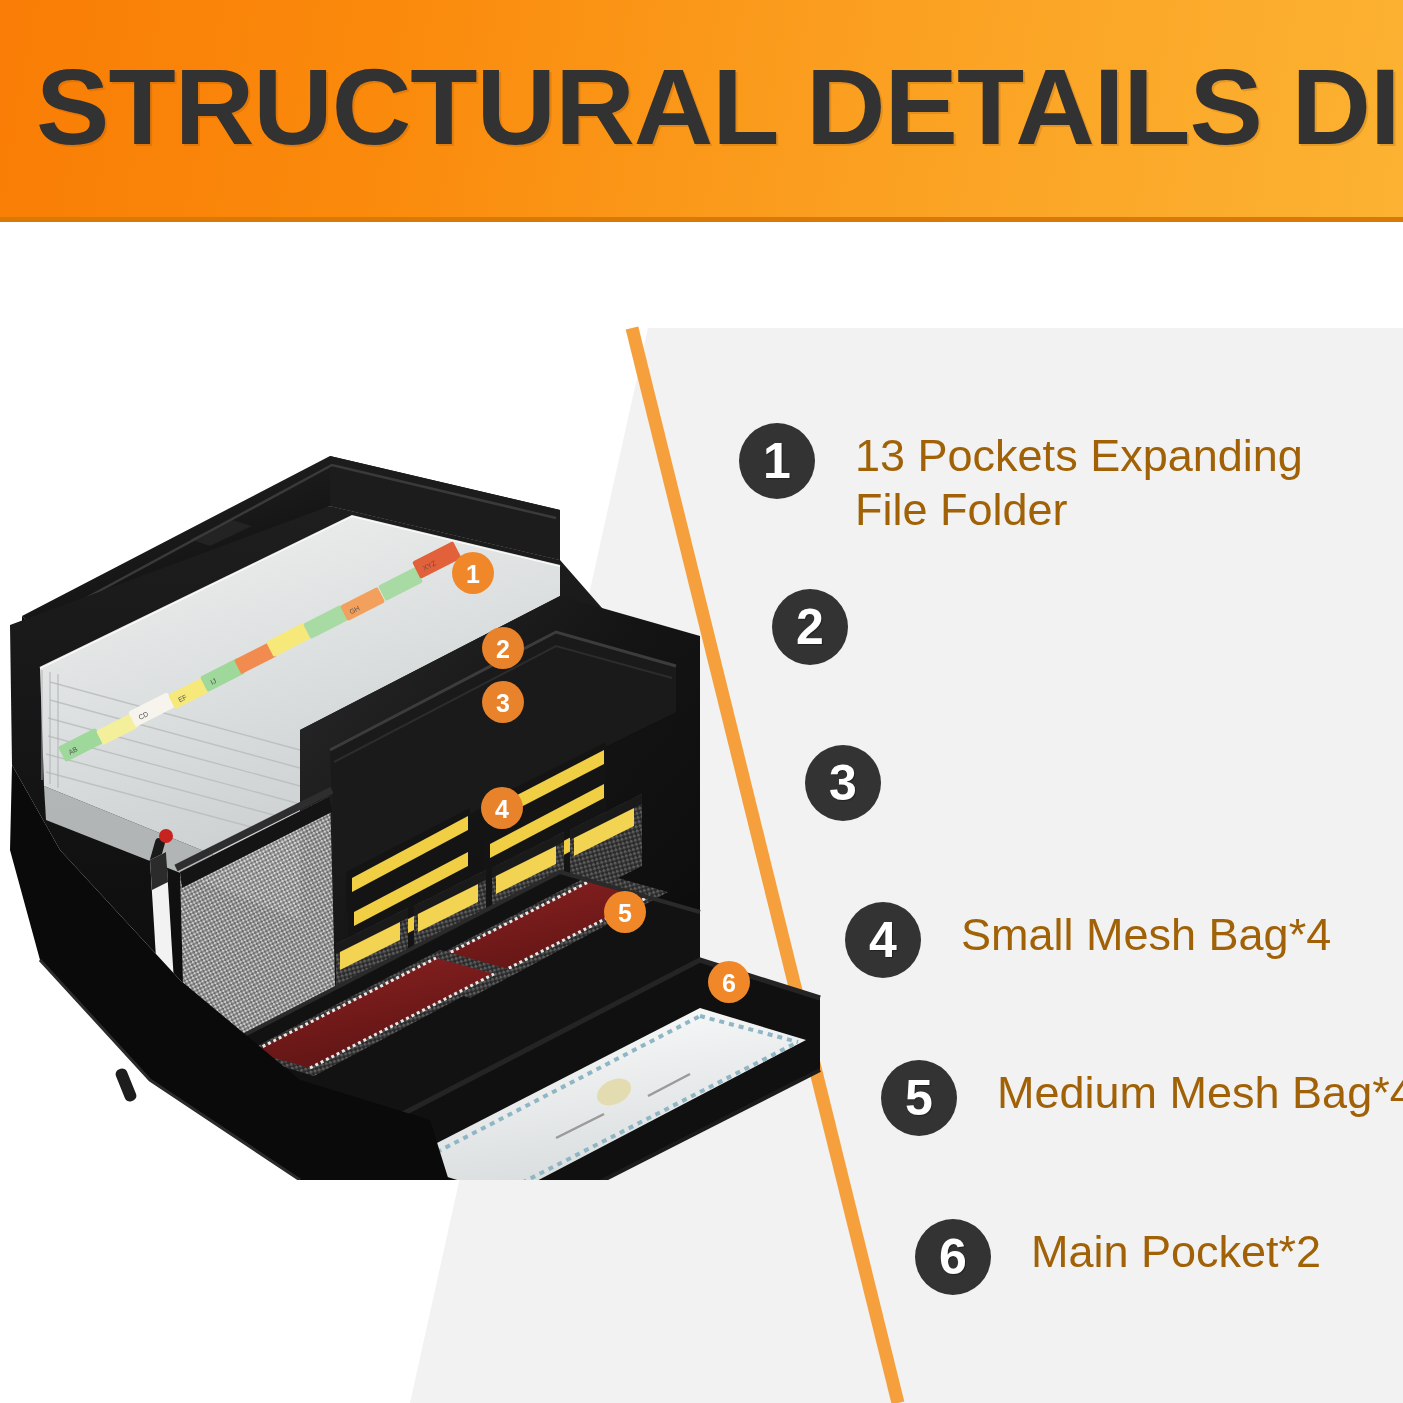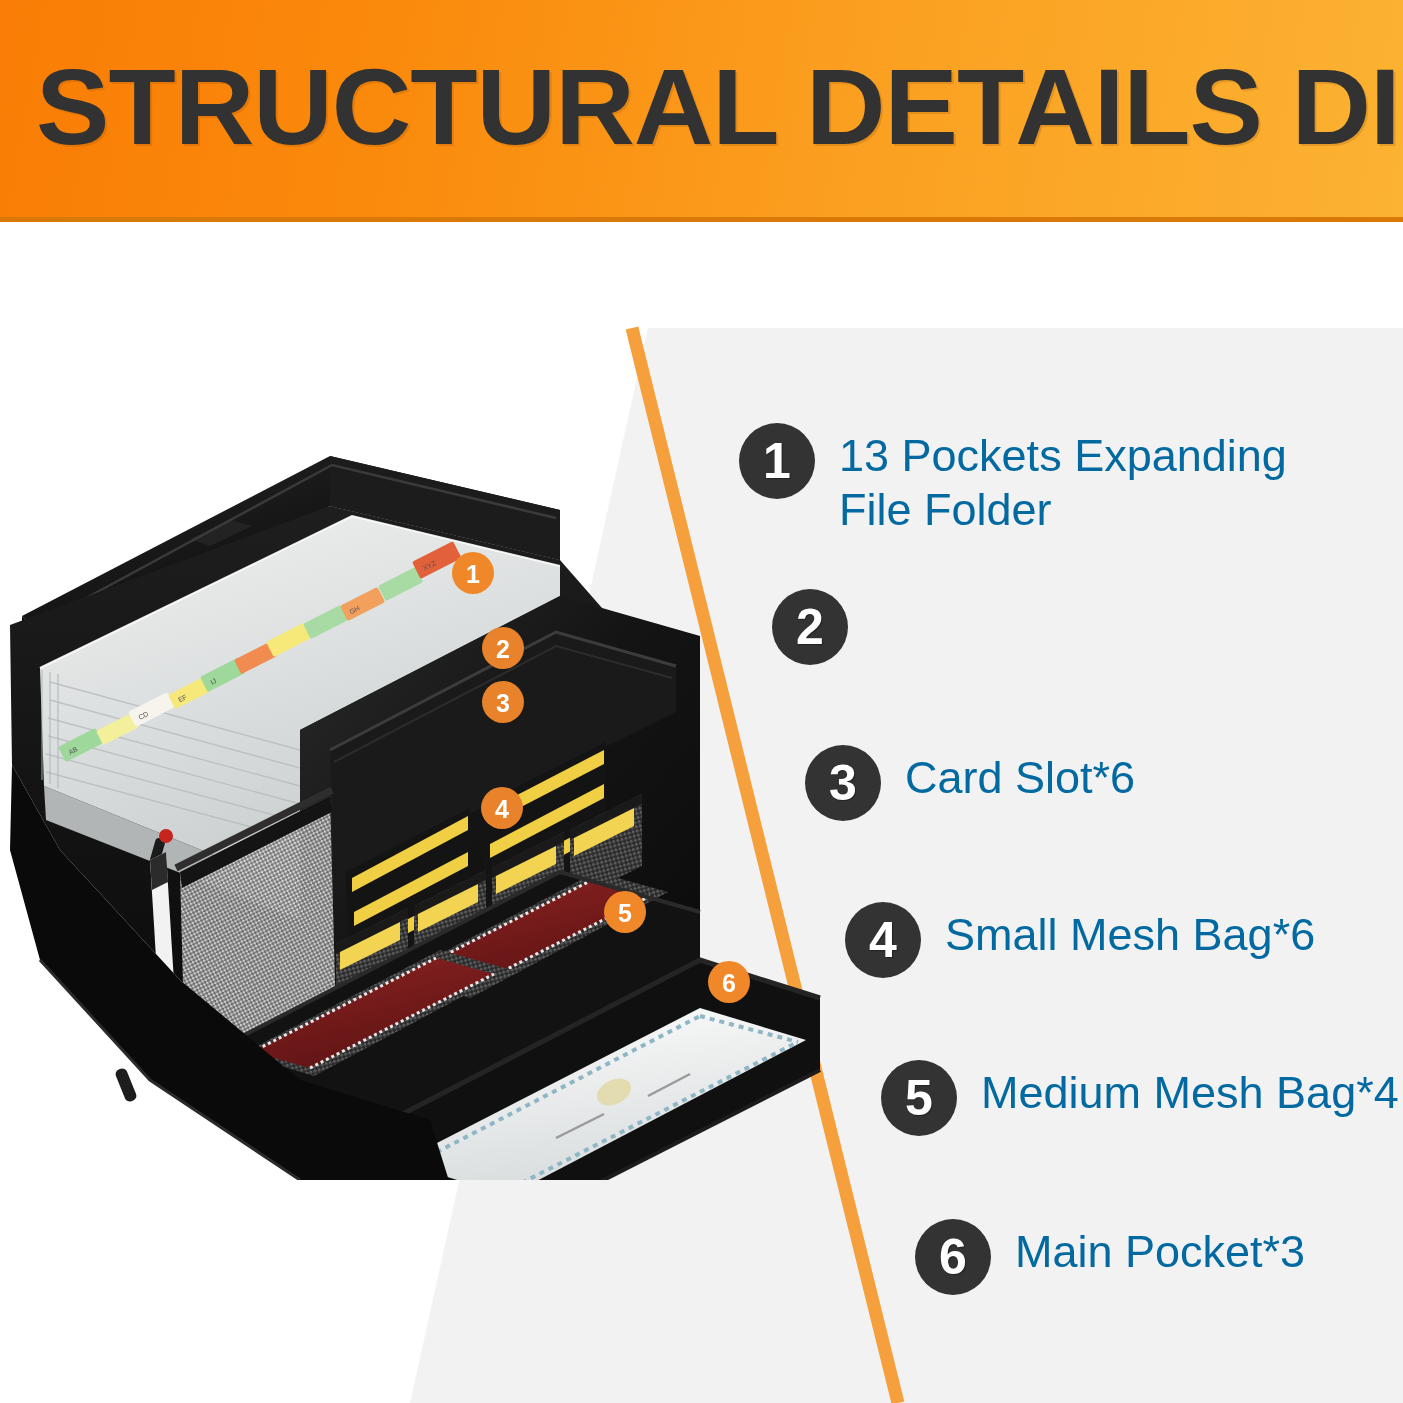--- a/index.html
+++ b/index.html
@@ -51,22 +51,22 @@
     width: 76px; height: 76px; border-radius: 50%;
     background: #333333;
     color: #ffffff;
     font-size: 50px;
     font-weight: bold;
     display: flex; align-items: center; justify-content: center;
     line-height: 1;
     text-shadow: 1px 1px 1px rgba(0,0,0,0.35);
   }
   .feature-label {
-    margin-left: 24px;
-    color: #0369a1;
+    margin-left: 40px;
+    color: #a16207;
     font-size: 45px;
     line-height: 54px;
     font-weight: 400;
     letter-spacing: 0px;
     white-space: pre-line;
     padding-top: 6px;
   }
   #item-1 { left: 739px; top: 423px; }
   #item-2 { left: 772px; top: 589px; }
   #item-3 { left: 805px; top: 745px; }
@@ -365,33 +365,32 @@
       <div class="feature-label">13 Pockets Expanding
 File Folder</div>
     </div>
 
     <div class="feature-item" id="item-2">
       <div class="badge">2</div>
     </div>
 
     <div class="feature-item" id="item-3">
       <div class="badge">3</div>
-      <div class="feature-label">Card Slot*6</div>
     </div>
 
     <div class="feature-item" id="item-4">
       <div class="badge">4</div>
-      <div class="feature-label">Small Mesh Bag*6</div>
+      <div class="feature-label">Small Mesh Bag*4</div>
     </div>
 
     <div class="feature-item" id="item-5">
       <div class="badge">5</div>
       <div class="feature-label">Medium Mesh Bag*4</div>
     </div>
 
     <div class="feature-item" id="item-6">
       <div class="badge">6</div>
-      <div class="feature-label">Main Pocket*3</div>
+      <div class="feature-label">Main Pocket*2</div>
     </div>
 
   </div>
 
 </div>
 
 </body></html>

